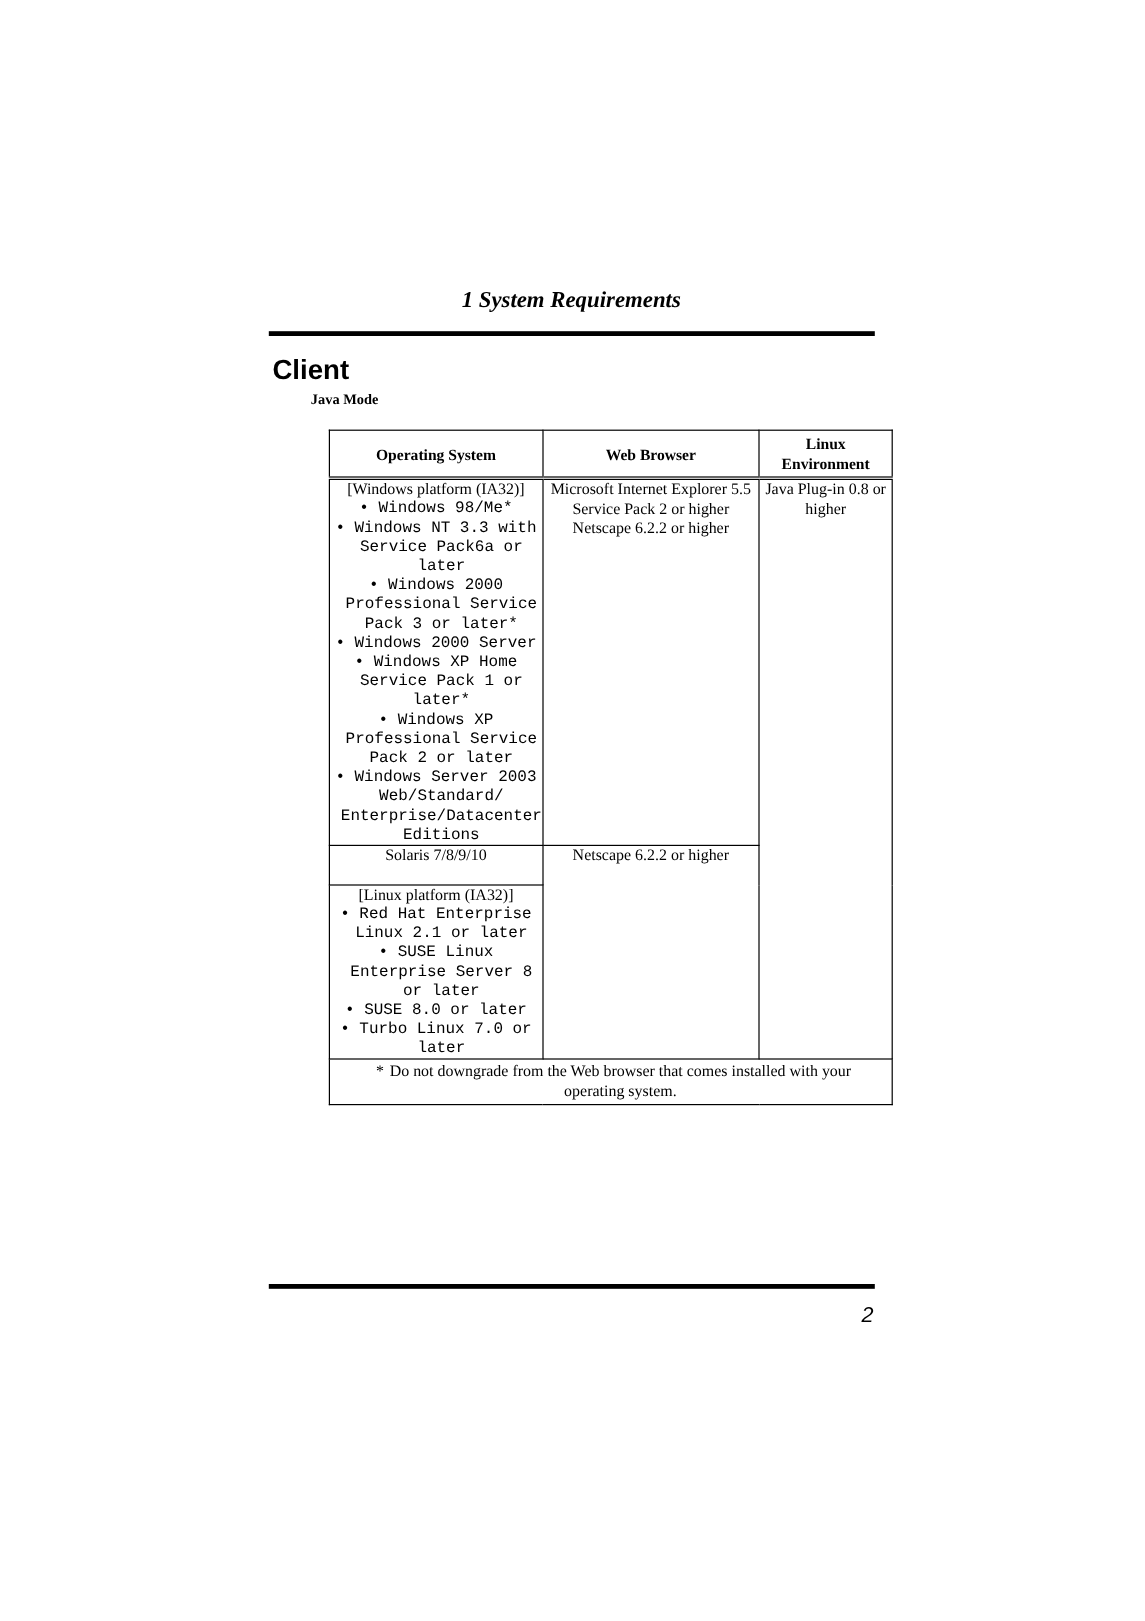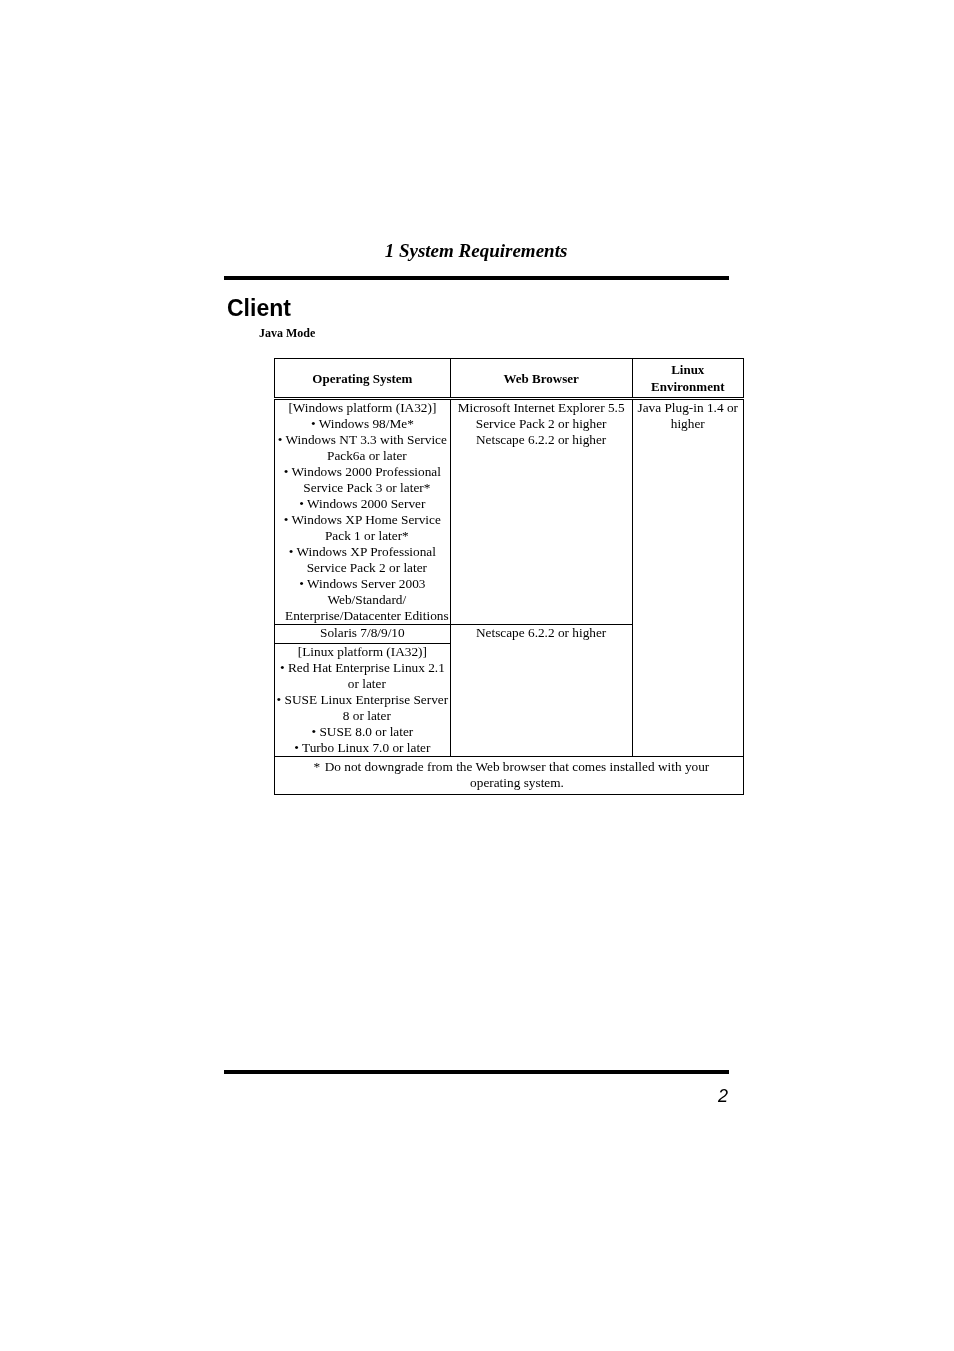--- a/index.html
+++ b/index.html
@@ -8,21 +8,21 @@
   .rule { position:absolute; left:224px; width:505px; height:4px; background:#000; }
   .section-title { position:absolute; left:227px; top:295px; font-family:"Liberation Sans", sans-serif; font-weight:bold; font-size:23px; }
   .sub-title { position:absolute; left:259px; top:326px; font-family:"Liberation Serif", serif; font-weight:bold; font-size:12px; }
   table.req { position:absolute; left:242px; top:358px; width:470px; border-collapse:collapse; font-size:13.3px; line-height:16px;margin-left:32px; }
   table.req td, table.req th { border:1px solid #000; vertical-align:top; padding:0;text-align:center; }
   table.req th { font-weight:bold; text-align:center; vertical-align:middle; height:38px; font-size:13px; line-height:17px; border-bottom:3px double #000; }
   .c1 { width:174px; } .c2 { width:180px; } .c3 { width:110px; }
   .cell { padding:3px 6px 4px 8px; }
   .cell-b { padding:3px 6px 4px 9px; }
   .cell-c { padding:3px 6px 4px 6px; }
-  .li { padding-left:9px; text-indent:-9px; }
+  .li { padding-left:9px; text-indent:-9px;font-family:Liberation Mono, monospace; }
   .footnote { padding:2px 8px 3px 24px; text-indent:-16px; }
   .footnote .star { display:inline-block; width:16px; text-indent:0; }
   .page-num { position:absolute; left:224px; width:504px; top:1086px; text-align:right; font-family:"Liberation Sans", sans-serif; font-style:italic; font-size:18px; }
 </style>
 </head>
 <body>
 
 <div class="chapter-title">1  System Requirements</div>
 <div class="rule" style="top:276px;"></div>
 
@@ -47,24 +47,24 @@
       <div class="li">• <span>Windows 2000 Professional Service Pack 3 or later*</span></div>
       <div class="li">• <span>Windows 2000 Server</span></div>
       <div class="li">• <span>Windows XP Home Service Pack 1 or later*</span></div>
       <div class="li">• <span>Windows XP Professional Service Pack 2 or later</span></div>
       <div class="li">• <span>Windows Server 2003 Web/Standard/ Enterprise/Datacenter Editions</span></div>
     </td>
     <td class="cell-b">
       <div>Microsoft Internet Explorer 5.5 Service Pack 2 or higher</div>
       <div>Netscape 6.2.2 or higher</div>
     </td>
-    <td class="cell-c" rowspan="3">Java Plug-in 1.4 or higher</td>
+    <td class="cell-c" rowspan="3">Java Plug-in 0.8 or higher</td>
   </tr>
   <tr>
-    <td class="cell" style="padding-bottom:2px;">Solaris 7/8/9/10</td>
+    <td class="cell" style="padding-bottom:16px;">Solaris 7/8/9/10</td>
     <td class="cell-b" rowspan="2">Netscape 6.2.2 or higher</td>
   </tr>
   <tr>
     <td class="cell">
       <div>[Linux platform (IA32)]</div>
       <div class="li">• <span>Red Hat Enterprise Linux 2.1 or later</span></div>
       <div class="li">• <span>SUSE Linux Enterprise Server 8 or later</span></div>
       <div class="li">• <span>SUSE 8.0 or later</span></div>
       <div class="li">• <span>Turbo Linux 7.0 or later</span></div>
     </td>

